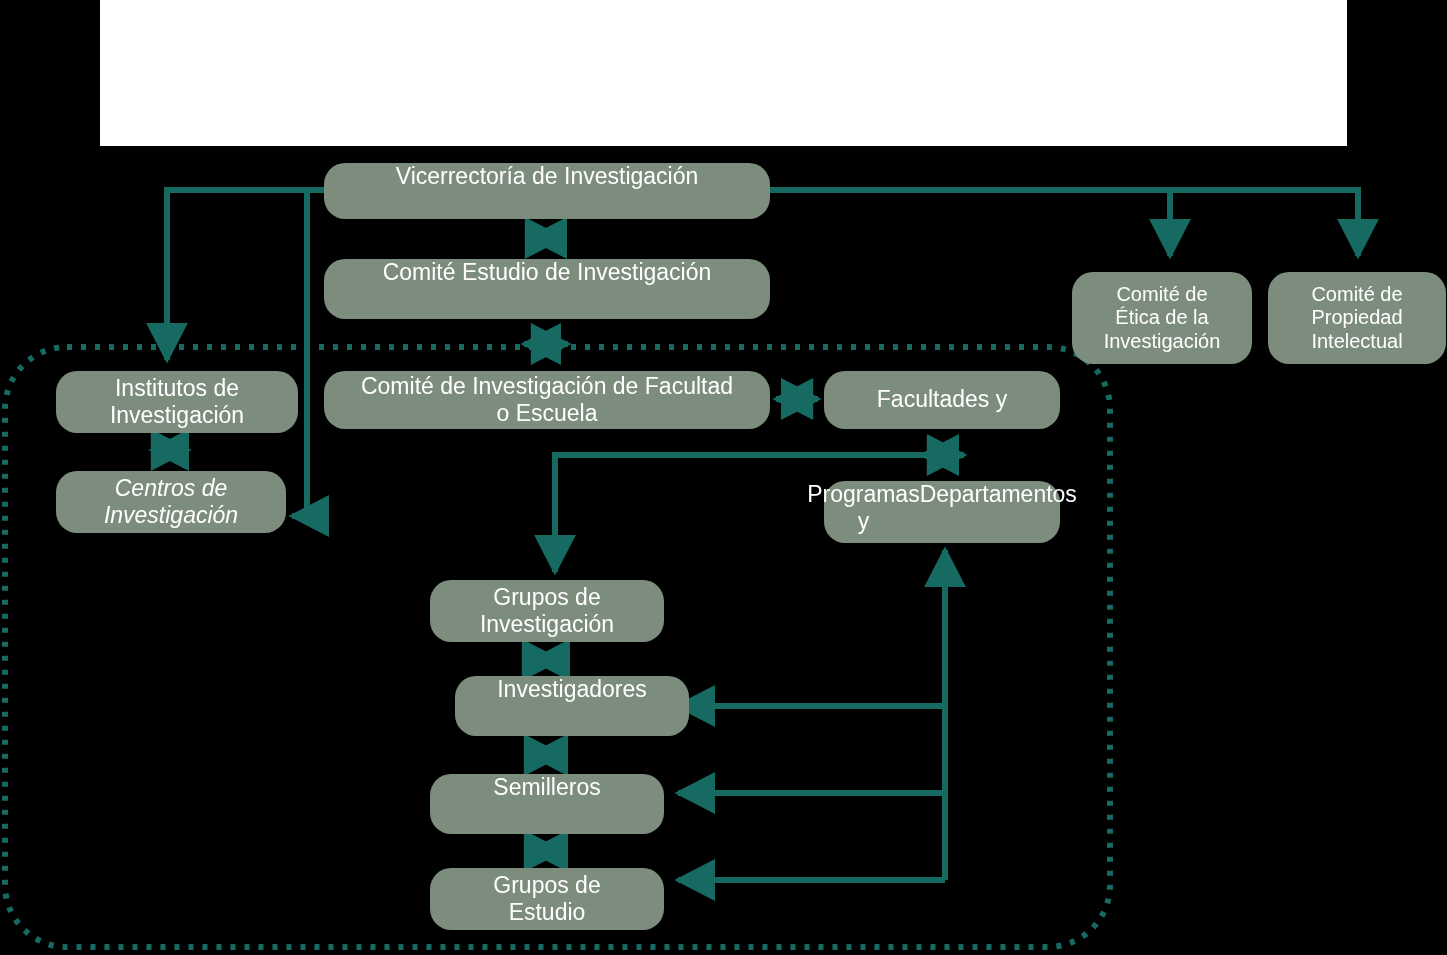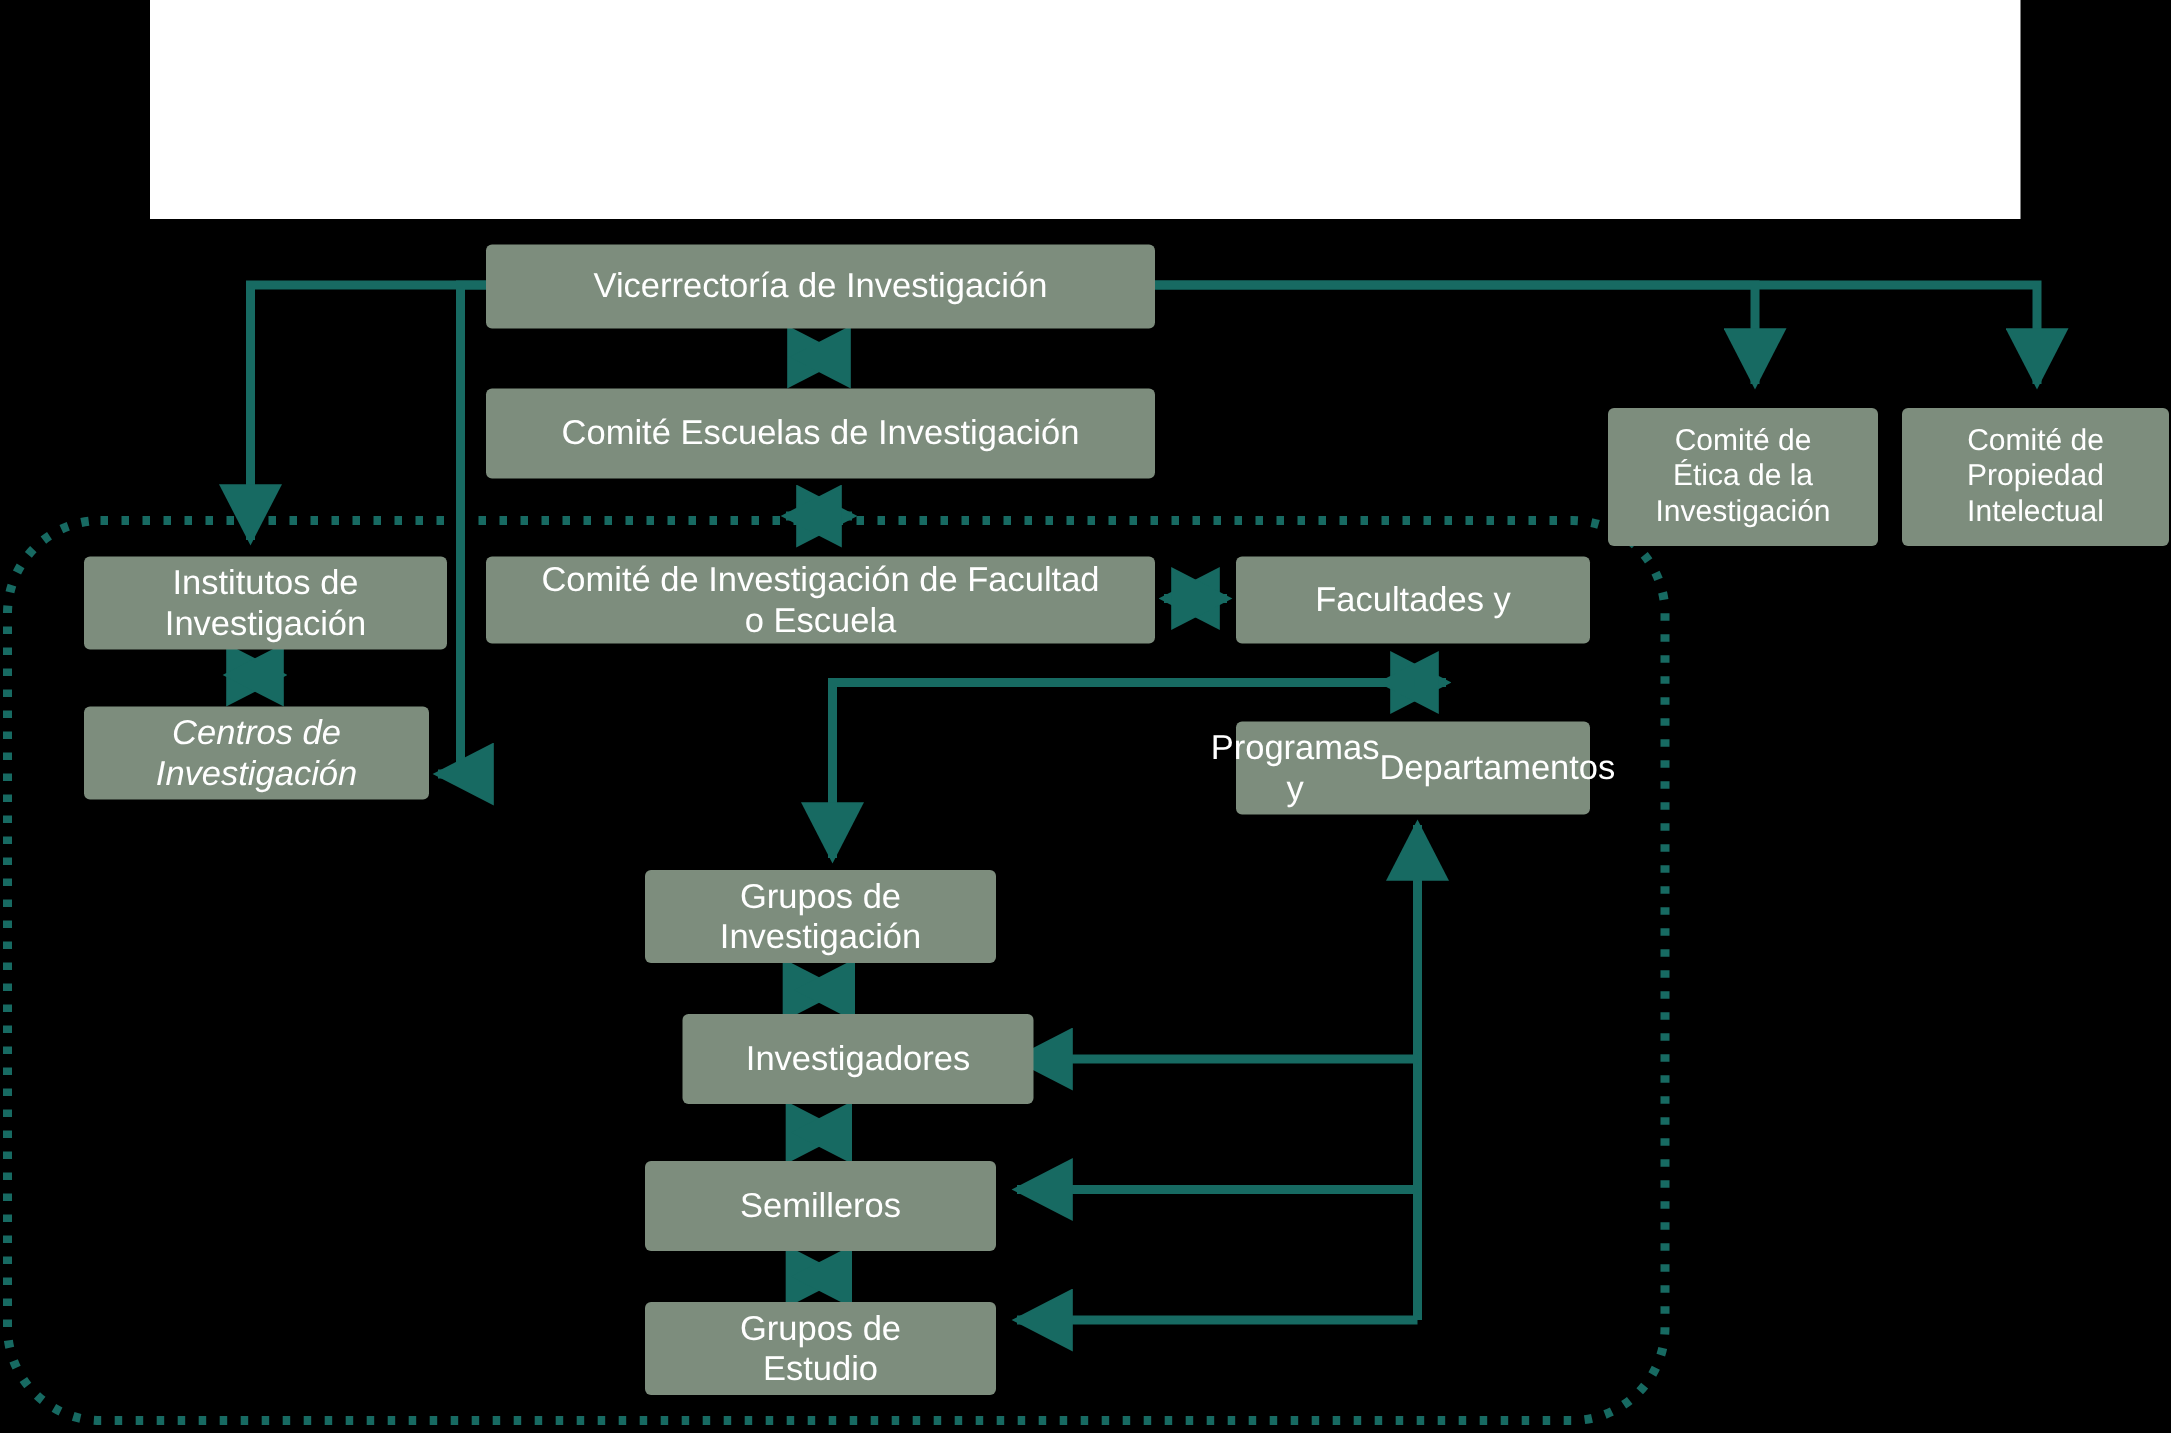--- a/index.html
+++ b/index.html
@@ -12,23 +12,23 @@
     font-family:"Liberation Sans", sans-serif;
   }
   #white-panel{
     position:absolute;left:100px;top:0px;width:1247px;height:146px;
     background:#ffffff;
   }
   svg#wires{position:absolute;left:0;top:0;width:1447px;height:955px;overflow:visible;}
   .node{
     position:absolute;
     background:#7d8d7d;
-    border-radius:4px;
+    border-radius:21px;
     color:#ffffff;
-    display:flex;align-items:center;justify-content:center;text-align:center;
+    display:flex;align-items:flex-start;justify-content:center;text-align:center;
     line-height:1.18;
     font-size:23px;
     padding:0 8px;
     box-sizing:border-box;
     z-index:5;
   }
   .node span{display:block;width:100%;}
   .node.small{font-size:20px;}
 </style>
 </head>
@@ -84,21 +84,21 @@
       <path d="M945,793 L678,793" marker-end="url(#arrEnd)"></path>
       <path d="M945,880 L678,880" marker-end="url(#arrEnd)"></path>
     </g>
   </svg>
 
   <div class="node" style="left:324px;top:163px;width:446px;height:56px;">
     <span>Vicerrectoría de Investigación</span>
   </div>
 
   <div class="node" style="left:324px;top:259px;width:446px;height:60px;">
-    <span>Comité Escuelas de Investigación</span>
+    <span>Comité Estudio de Investigación</span>
   </div>
 
   <div class="node small" style="left:1072px;top:272px;width:180px;height:92px;flex-direction:column;justify-content:center;">
     <span>Comité de</span>
     <span>Ética de la</span>
     <span>Investigación</span>
   </div>
 
   <div class="node small" style="left:1268px;top:272px;width:178px;height:92px;flex-direction:column;justify-content:center;">
     <span>Comité de</span>

